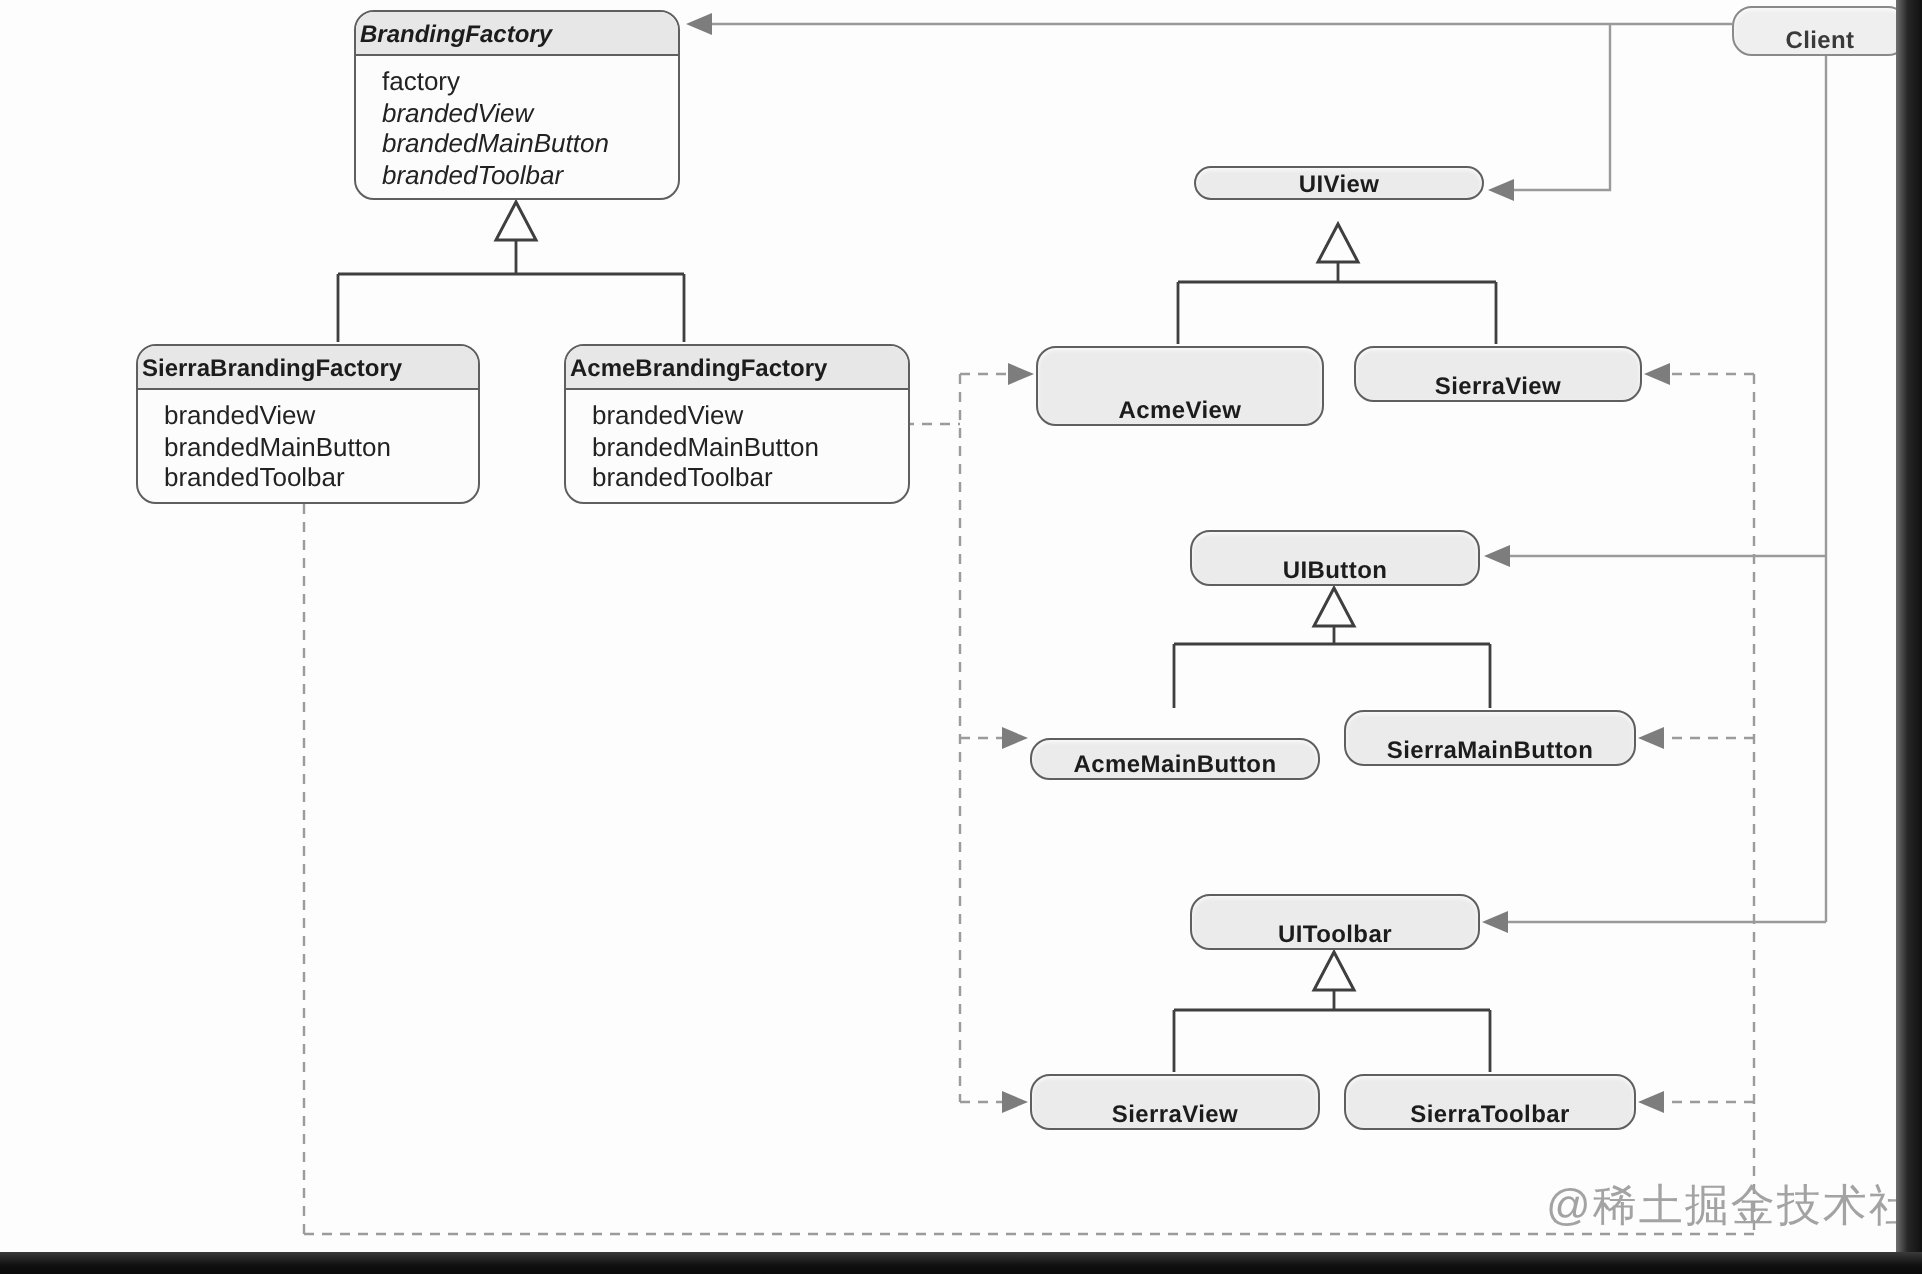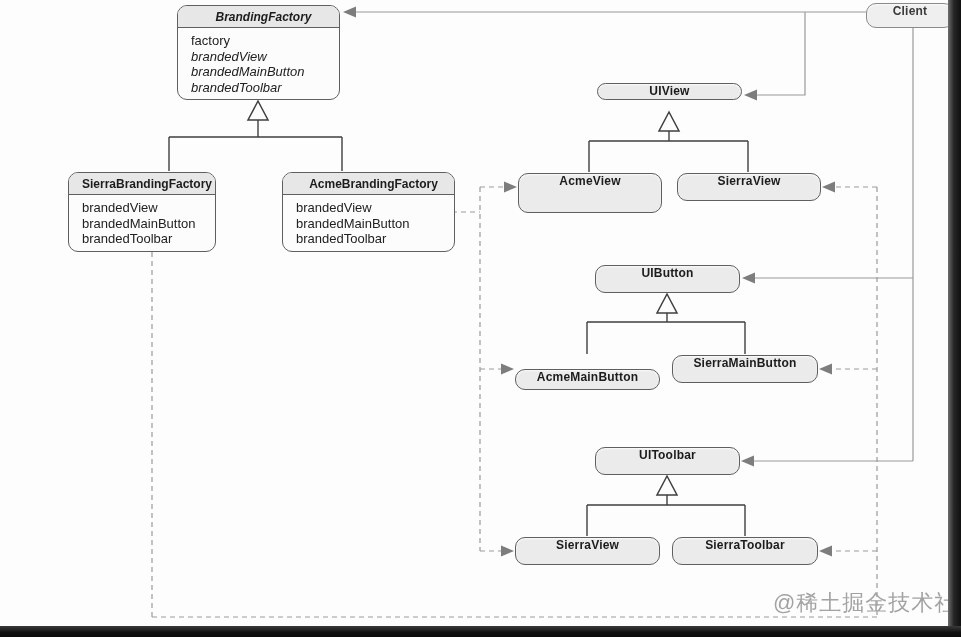--- a/index.html
+++ b/index.html
@@ -9,29 +9,29 @@
     font-family:"Liberation Sans",sans-serif;
   }
   #connectors{position:absolute;left:0;top:0;z-index:1;}
   .box{
     position:absolute;box-sizing:border-box;z-index:2;
     border:1.6px solid #5f5f5f;border-radius:10px;
     color:#1c1c1c;
   }
   .single{
     background:#ebebeb;
-    display:flex;align-items:flex-start;justify-content:center;
+    display:flex;align-items:flex-end;justify-content:center;
     font-weight:bold;font-size:12px;letter-spacing:.2px;
     box-shadow:inset 0 1px 2px rgba(255,255,255,.8);
   }
   .two{background:#fcfcfc;overflow:hidden;}
   .two .hdr{
     background:#e7e7e7;border-bottom:1.4px solid #5f5f5f;
-    text-align:center;font-weight:bold;font-size:12px;
-    padding:4px 2px 3px 12px;
+    font-weight:bold;font-size:12px;
+    padding:4px 2px 3px 2px;
   }
   .two .hdr.it{font-style:italic;}
   .two .bd{padding:5px 4px 4px 13px;font-size:13px;line-height:15.5px;color:#222;}
   .m.it{font-style:italic;}
   .client{
     background:#efefef;border:1.4px solid #8a8a8a;color:#3a3a3a;
   }
   #watermark{
     position:absolute;left:773px;top:588px;z-index:3;
     font-size:22px;color:#a3a3a3;letter-spacing:1px;white-space:nowrap;
@@ -108,21 +108,21 @@
 <div class="box two" style="left:177px;top:5px;width:163px;height:95px">
   <div class="hdr it">BrandingFactory</div>
   <div class="bd">
     <div class="m">factory</div>
     <div class="m it">brandedView</div>
     <div class="m it">brandedMainButton</div>
     <div class="m it">brandedToolbar</div>
   </div>
 </div>
 
-<div class="box two" style="left:68px;top:172px;width:148px;height:80px">
+<div class="box two" style="left:68px;top:172px;width:172px;height:80px">
   <div class="hdr">SierraBrandingFactory</div>
   <div class="bd">
     <div class="m">brandedView</div>
     <div class="m">brandedMainButton</div>
     <div class="m">brandedToolbar</div>
   </div>
 </div>
 
 <div class="box two" style="left:282px;top:172px;width:173px;height:80px">
   <div class="hdr">AcmeBrandingFactory</div>

